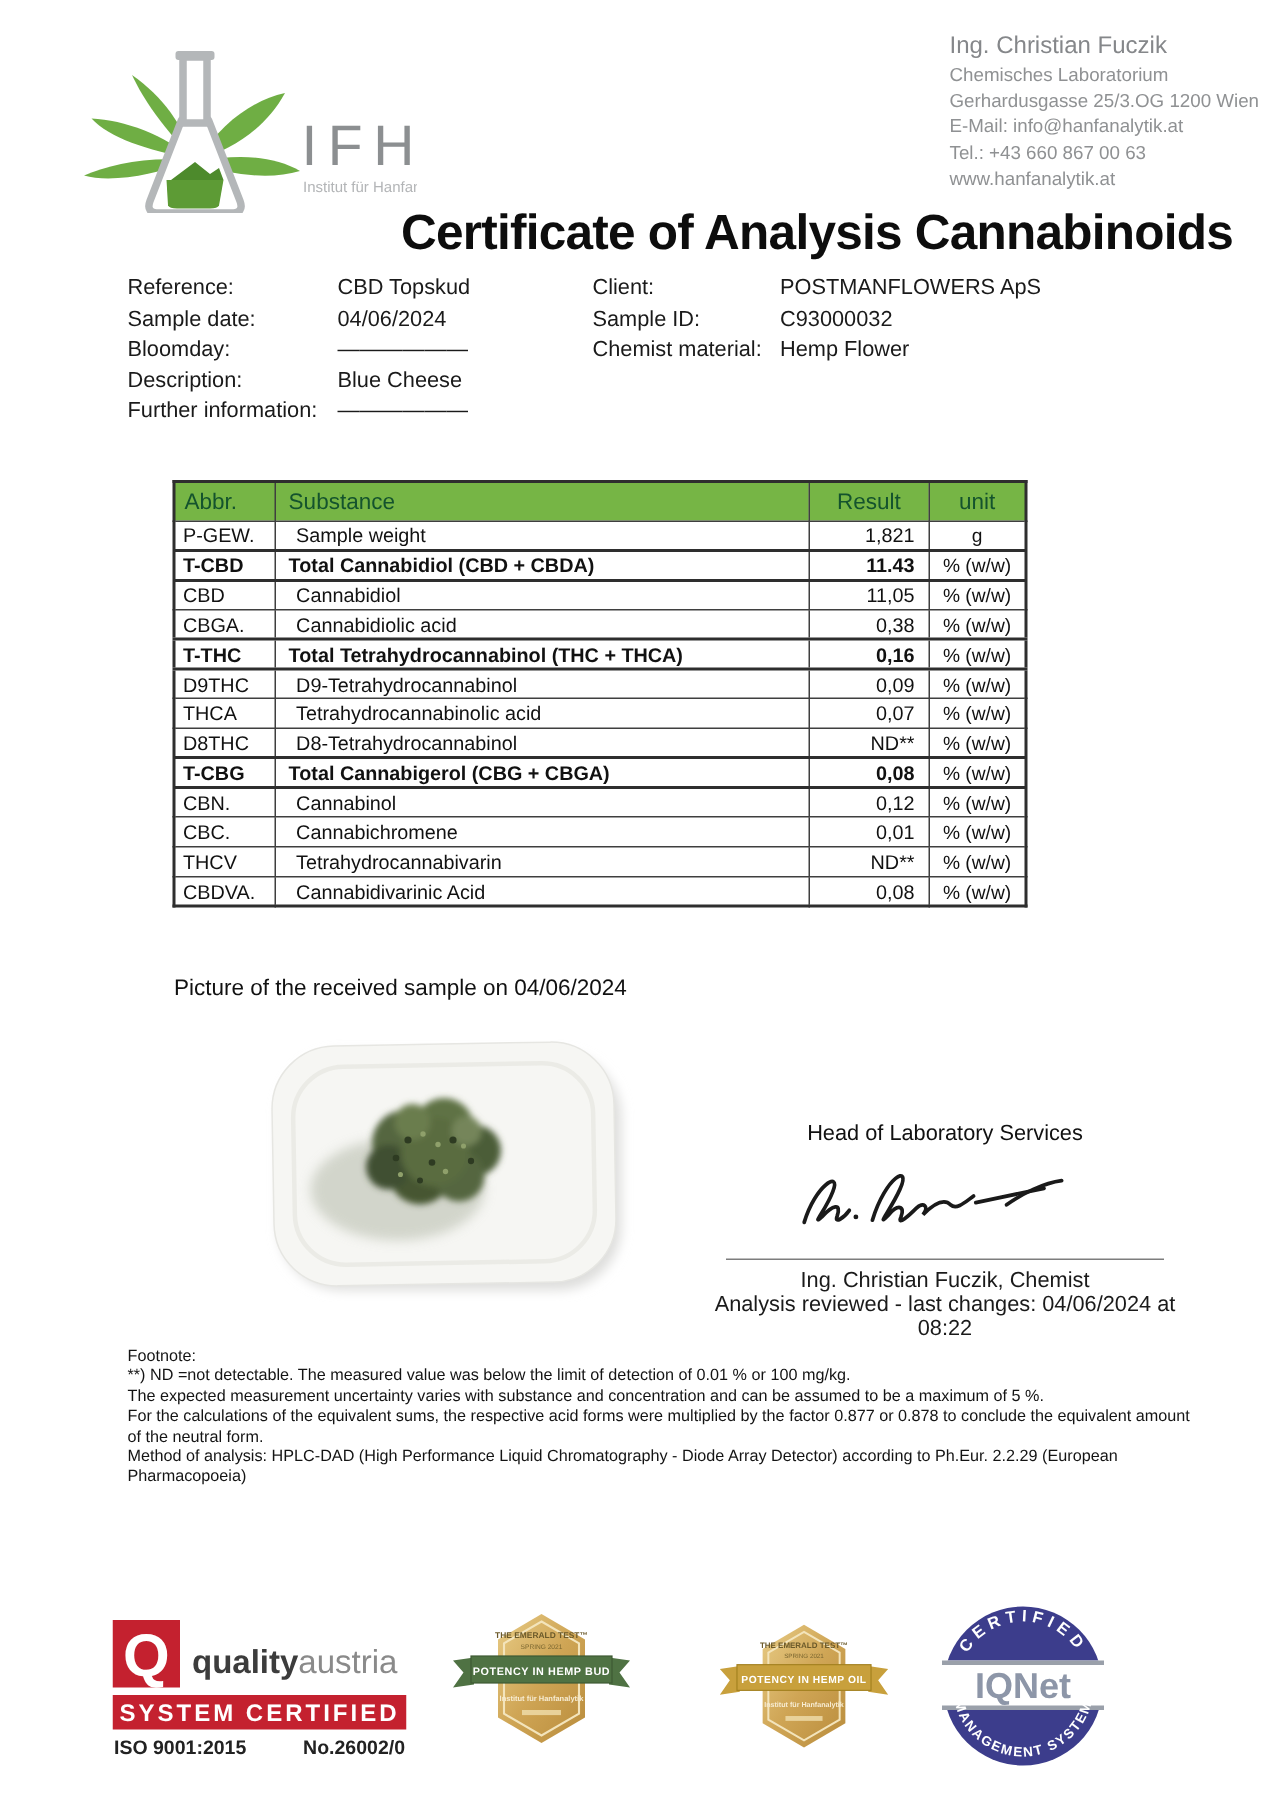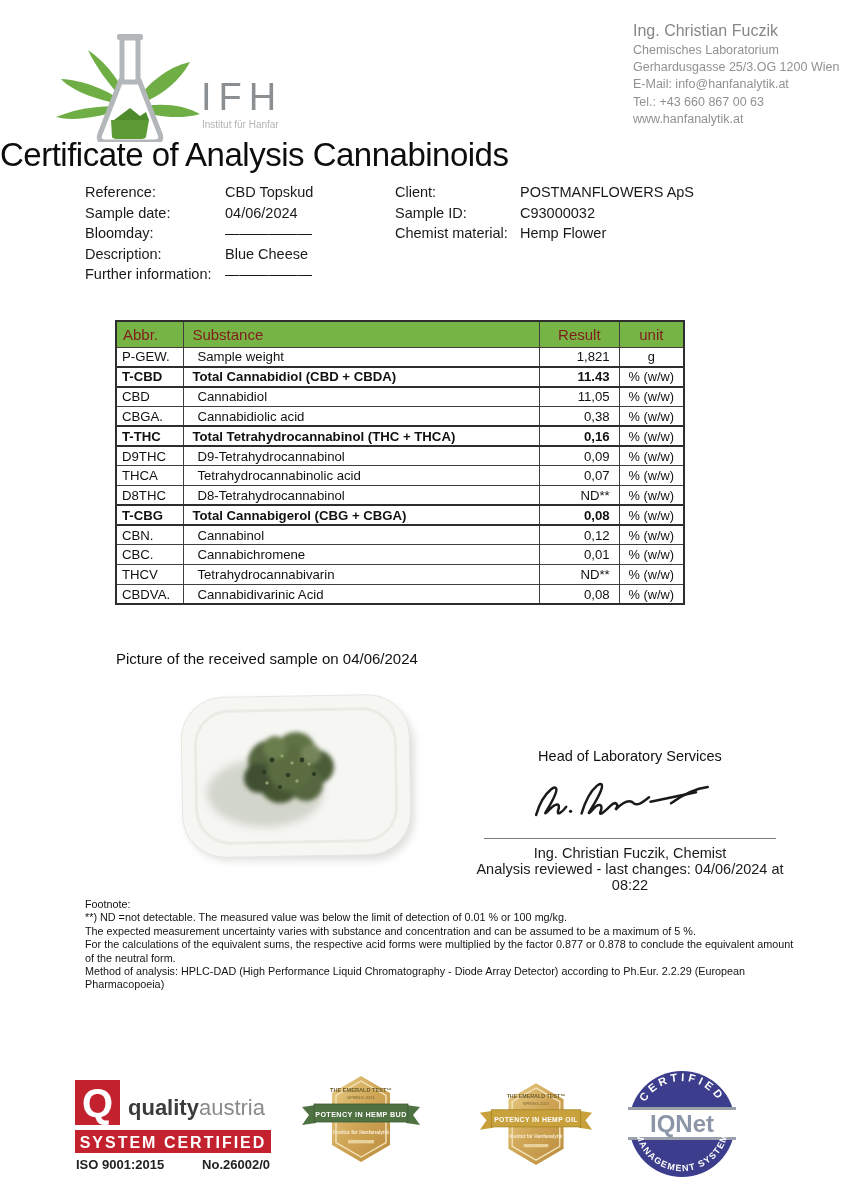--- a/index.html
+++ b/index.html
@@ -7,36 +7,36 @@
   body { font-family:"Liberation Sans", sans-serif; color:#1a1a1a; }
   .page { position:relative; width:849px; height:1200px; background:#ffffff; overflow:hidden; }
 
   
   .logo-wrap { position:absolute; left:28px; top:22px; width:250px; height:120px; }
   .contact { position:absolute; left:633px; top:20px; width:210px; color:#8f9193; }
   .contact .c-name { font-size:16px; line-height:22px; color:#85878a; }
   .contact .c-line { font-size:12.5px; line-height:17.2px; }
 
   
-  .doc-title { position:absolute; left:0; top:136px; width:822px; text-align:left;
-               font-size:33px; font-weight:400; letter-spacing:-0.5px; color:#0d0d0d; }
+  .doc-title { position:absolute; left:0; top:136px; width:822px; text-align:right;
+               font-size:33px; font-weight:700; letter-spacing:-0.5px; color:#0d0d0d; }
 
   
   .info-left  { position:absolute; left:85px;  top:184px; width:300px; }
   .info-right { position:absolute; left:395px; top:184px; width:330px; }
   .info-row { display:flex; height:20.5px; font-size:14.5px; }
   .info-left  .info-label { width:140px; flex:none; }
   .info-right .info-label { width:125px; flex:none; }
   .info-value { white-space:nowrap; }
 
   
   .results { position:absolute; left:115px; top:320px; width:570px; border-collapse:collapse;
              font-size:13.2px; color:#111; }
   .results th, .results td { border:1px solid #3f3f3f; }
-  .results thead th { background:#76b545; height:26px; font-size:15px; font-weight:400; color:#7f1d1d; }
+  .results thead th { background:#76b545; height:26px; font-size:15px; font-weight:400; color:#14532d; }
   .th-abbr { width:68px;  text-align:left; padding-left:6px; }
   .th-sub  { width:357px; text-align:left; padding-left:8px; }
   .th-res  { width:80px;  text-align:center; }
   .th-unit { width:65px;  text-align:center; }
   .results tbody tr { height:19.8px; }
   .c-abbr { padding-left:5px; }
   .c-sub  { padding-left:13px; }
   .c-res  { text-align:right; padding-right:9px; }
   .c-unit { text-align:center; font-size:12.8px; }
   tr.total-row td { border-top:2px solid #2e2e2e; border-bottom:2px solid #2e2e2e; }

